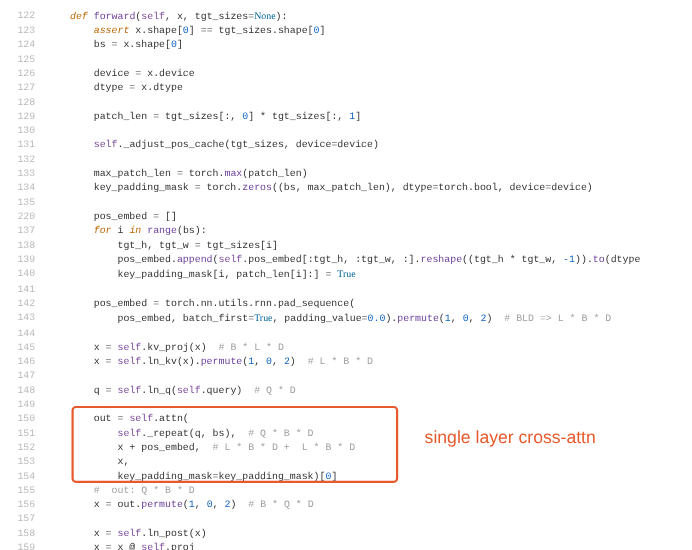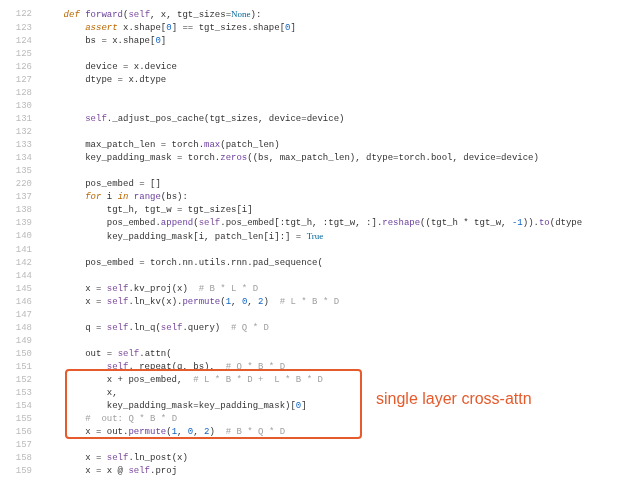--- a/index.html
+++ b/index.html
@@ -49,52 +49,54 @@
     left: 65px;
     top: 369px;
     width: 293px;
     height: 66px;
     border: 2px solid #e65a2b;
     border-radius: 4px;
     pointer-events: none;
   }
   .annotation {
     position: absolute;
-    left: 376px;
+    left: 386px;
     top: 390px;
     color: #e65a2b;
     font-family: Arial, sans-serif;
     font-size: 16px;
   }
 </style>
 </head>
 <body>
 
 <div class="container">
   <div class="code-area" id="code-area">
       <div class="line"><div class="lineno">122</div><div class="code">    <span class="kw">def</span> <span class="fn">forward</span>(<span class="self">self</span>, x, tgt_sizes=<span class="kw2">None</span>):</div></div>
       <div class="line"><div class="lineno">123</div><div class="code">        <span class="kw">assert</span> x.shape[<span class="num">0</span>] == tgt_sizes.shape[<span class="num">0</span>]</div></div>
       <div class="line"><div class="lineno">124</div><div class="code">        bs = x.shape[<span class="num">0</span>]</div></div>
       <div class="line"><div class="lineno">125</div><div class="code">    </div></div>
       <div class="line"><div class="lineno">126</div><div class="code">        device = x.device</div></div>
       <div class="line"><div class="lineno">127</div><div class="code">        dtype = x.dtype</div></div>
       <div class="line"><div class="lineno">128</div><div class="code">    </div></div>
+      <div class="line"><div class="lineno">129</div><div class="code">        patch_len = tgt_sizes[:, <span class="num">0</span>] * tgt_sizes[:, <span class="num">1</span>]</div></div>
       <div class="line"><div class="lineno">130</div><div class="code">    </div></div>
       <div class="line"><div class="lineno">131</div><div class="code">        <span class="self">self</span>._adjust_pos_cache(tgt_sizes, device=device)</div></div>
       <div class="line"><div class="lineno">132</div><div class="code">    </div></div>
       <div class="line"><div class="lineno">133</div><div class="code">        max_patch_len = torch.<span class="fn">max</span>(patch_len)</div></div>
       <div class="line"><div class="lineno">134</div><div class="code">        key_padding_mask = torch.<span class="fn">zeros</span>((bs, max_patch_len), dtype=torch.bool, device=device)</div></div>
       <div class="line"><div class="lineno">135</div><div class="code">    </div></div>
       <div class="line"><div class="lineno">220</div><div class="code">        pos_embed = []</div></div>
       <div class="line"><div class="lineno">137</div><div class="code">        <span class="kw">for</span> i <span class="kw">in</span> <span class="fn">range</span>(bs):</div></div>
       <div class="line"><div class="lineno">138</div><div class="code">            tgt_h, tgt_w = tgt_sizes[i]</div></div>
       <div class="line"><div class="lineno">139</div><div class="code">            pos_embed.<span class="fn">append</span>(<span class="self">self</span>.pos_embed[:tgt_h, :tgt_w, :].<span class="fn">reshape</span>((tgt_h * tgt_w, <span class="num">-1</span>)).<span class="fn">to</span>(dtype))   <span class="cmt"># patches * D</span></div></div>
       <div class="line"><div class="lineno">140</div><div class="code">            key_padding_mask[i, patch_len[i]:] = <span class="kw2">True</span></div></div>
       <div class="line"><div class="lineno">141</div><div class="code">    </div></div>
       <div class="line"><div class="lineno">142</div><div class="code">        pos_embed = torch.nn.utils.rnn.pad_sequence(</div></div>
+      <div class="line"><div class="lineno">143</div><div class="code">            pos_embed, batch_first=<span class="kw2">True</span>, padding_value=<span class="num">0.0</span>).<span class="fn">permute</span>(<span class="num">1</span>, <span class="num">0</span>, <span class="num">2</span>)  <span class="cmt"># BLD =&gt; L * B * D</span></div></div>
       <div class="line"><div class="lineno">144</div><div class="code">    </div></div>
       <div class="line"><div class="lineno">145</div><div class="code">        x = <span class="self">self</span>.kv_proj(x)  <span class="cmt"># B * L * D</span></div></div>
       <div class="line"><div class="lineno">146</div><div class="code">        x = <span class="self">self</span>.ln_kv(x).<span class="fn">permute</span>(<span class="num">1</span>, <span class="num">0</span>, <span class="num">2</span>)  <span class="cmt"># L * B * D</span></div></div>
       <div class="line"><div class="lineno">147</div><div class="code">    </div></div>
       <div class="line"><div class="lineno">148</div><div class="code">        q = <span class="self">self</span>.ln_q(<span class="self">self</span>.query)  <span class="cmt"># Q * D</span></div></div>
       <div class="line"><div class="lineno">149</div><div class="code">    </div></div>
       <div class="line"><div class="lineno">150</div><div class="code">        out = <span class="self">self</span>.attn(</div></div>
       <div class="line"><div class="lineno">151</div><div class="code">            <span class="self">self</span>._repeat(q, bs),  <span class="cmt"># Q * B * D</span></div></div>
       <div class="line"><div class="lineno">152</div><div class="code">            x + pos_embed,  <span class="cmt"># L * B * D +  L * B * D</span></div></div>
       <div class="line"><div class="lineno">153</div><div class="code">            x,</div></div>

